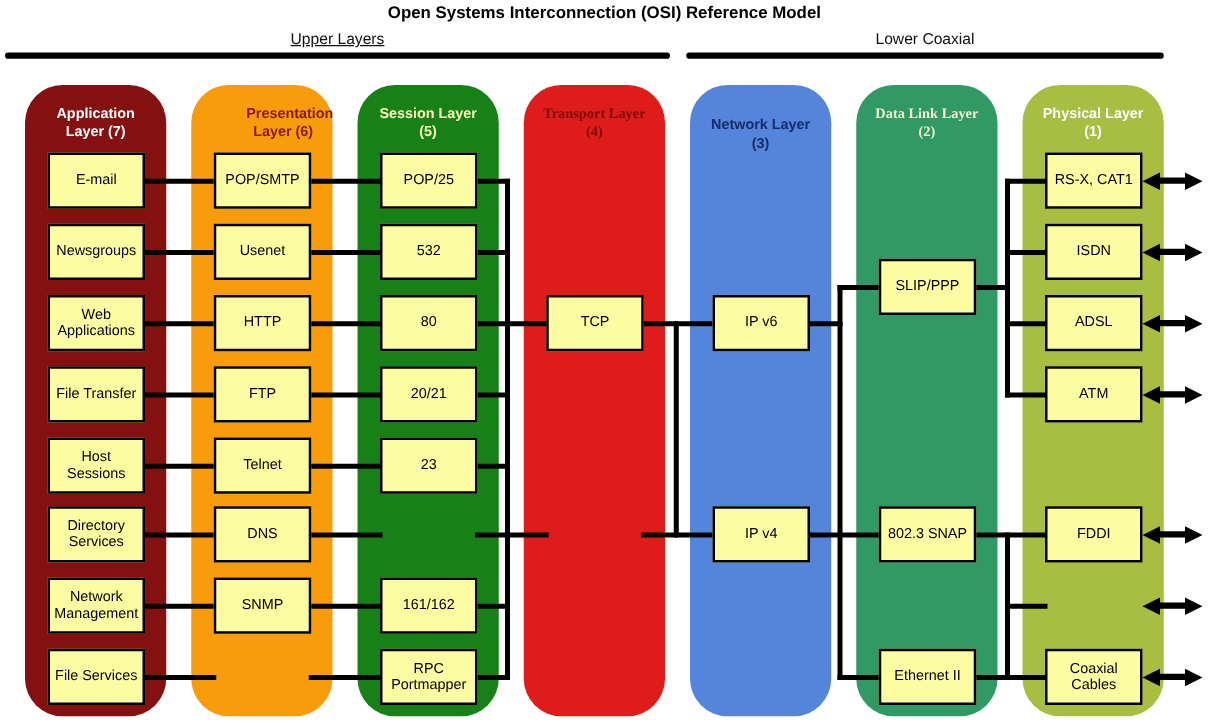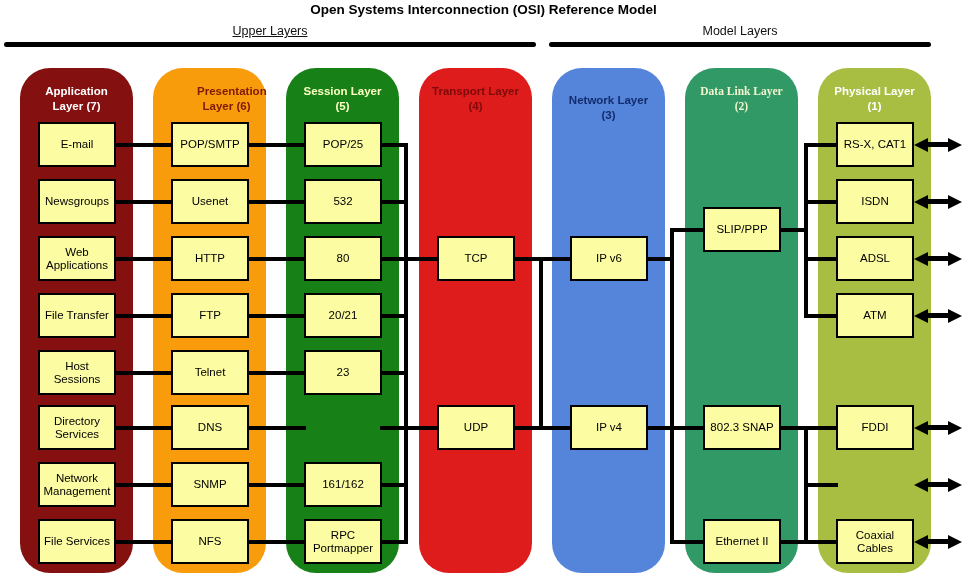--- a/index.html
+++ b/index.html
@@ -30,35 +30,35 @@
     border-top:7px solid transparent;border-bottom:7px solid transparent;
     border-left:14px solid #000;}
 </style>
 </head>
 <body>
 
 <div class="canvas">
 
   <div class="main-title">Open Systems Interconnection (OSI) Reference Model</div>
   <div class="group-label upper">Upper Layers</div>
-  <div class="group-label lower">Model Layers</div>
+  <div class="group-label lower">Lower Coaxial</div>
   <div class="group-line upper"></div>
   <div class="group-line lower"></div>
 
   <div class="col" style="left: 20px; background-color: rgb(132, 16, 16);">
     <div class="col-title" style="color: rgb(255, 255, 255);">Application Layer (7)</div>
   </div>
   <div class="col" style="left: 153px; background-color: rgb(249, 156, 11);">
     <div class="col-title" style="color: rgb(126, 26, 5); padding-left: 44px;">Presentation Layer (6)</div>
   </div>
   <div class="col" style="left: 286px; background-color: rgb(23, 129, 23);">
     <div class="col-title" style="color: rgb(255, 255, 196);">Session Layer (5)</div>
   </div>
   <div class="col" style="left: 419px; background-color: rgb(222, 28, 28);">
-    <div class="col-title" style="color: rgb(126, 10, 10);">Transport Layer (4)</div>
+    <div class="col-title" style="color: rgb(126, 10, 10); font-family: Liberation Serif, serif;">Transport Layer (4)</div>
   </div>
   <div class="col" style="left: 552px; background-color: rgb(85, 133, 219);">
     <div class="col-title" style="color: rgb(21, 44, 107); margin-top: 25px;">Network Layer (3)</div>
   </div>
   <div class="col" style="left: 685px; background-color: rgb(49, 153, 102);">
     <div class="col-title" style="color: rgb(242, 245, 206); font-family: Liberation Serif, serif;">Data Link Layer (2)</div>
   </div>
   <div class="col" style="left: 818px; background-color: rgb(167, 190, 67);">
     <div class="col-title" style="color: rgb(255, 255, 255);">Physical Layer (1)</div>
   </div>
@@ -124,32 +124,30 @@
   <div class="node" style="left:38px;top:462px">Network Management</div>
   <div class="node" style="left:38px;top:519px">File Services</div>
 
   <div class="node" style="left:171px;top:122px">POP/SMTP</div>
   <div class="node" style="left:171px;top:179px">Usenet</div>
   <div class="node" style="left:171px;top:236px">HTTP</div>
   <div class="node" style="left:171px;top:293px">FTP</div>
   <div class="node" style="left:171px;top:350px">Telnet</div>
   <div class="node" style="left:171px;top:405px">DNS</div>
   <div class="node" style="left:171px;top:462px">SNMP</div>
-  <div class="node" style="left:171px;top:519px">NFS</div>
 
   <div class="node" style="left:304px;top:122px">POP/25</div>
   <div class="node" style="left:304px;top:179px">532</div>
   <div class="node" style="left:304px;top:236px">80</div>
   <div class="node" style="left:304px;top:293px">20/21</div>
   <div class="node" style="left:304px;top:350px">23</div>
   <div class="node" style="left:304px;top:462px">161/162</div>
   <div class="node" style="left:304px;top:519px">RPC Portmapper</div>
 
   <div class="node" style="left:437px;top:236px">TCP</div>
-  <div class="node" style="left:437px;top:405px">UDP</div>
 
   <div class="node" style="left:570px;top:236px">IP v6</div>
   <div class="node" style="left:570px;top:405px">IP v4</div>
 
   <div class="node" style="left:703px;top:207px">SLIP/PPP</div>
   <div class="node" style="left:703px;top:405px">802.3 SNAP</div>
   <div class="node" style="left:703px;top:519px">Ethernet II</div>
 
   <div class="node" style="left:836px;top:122px">RS-X, CAT1</div>
   <div class="node" style="left:836px;top:179px">ISDN</div>

